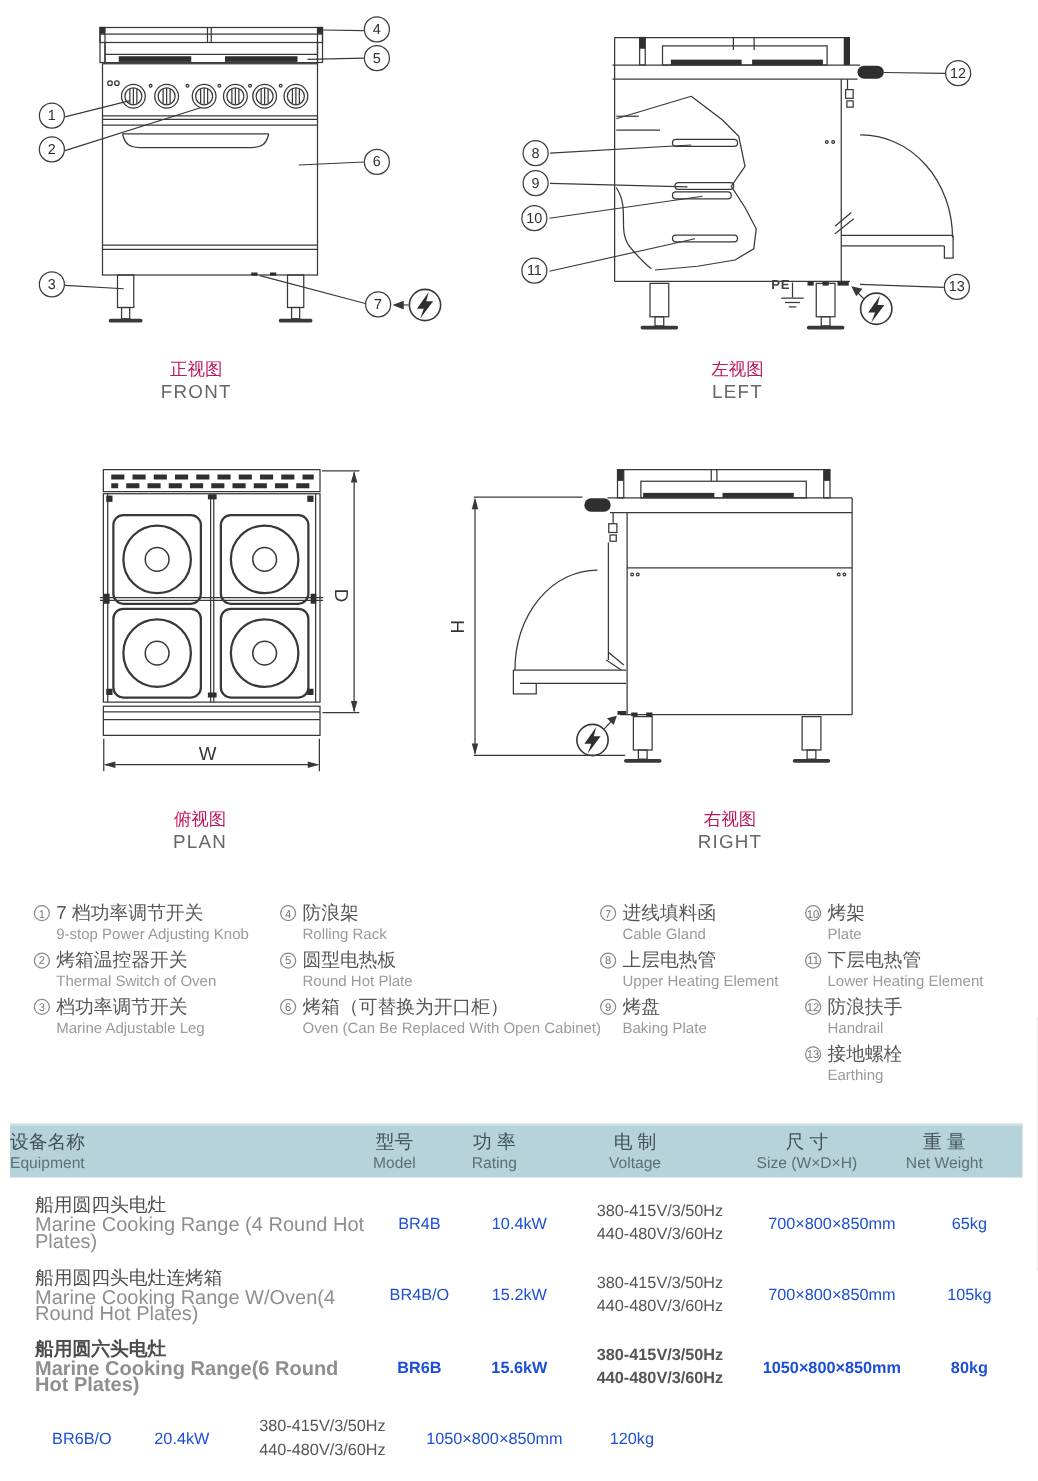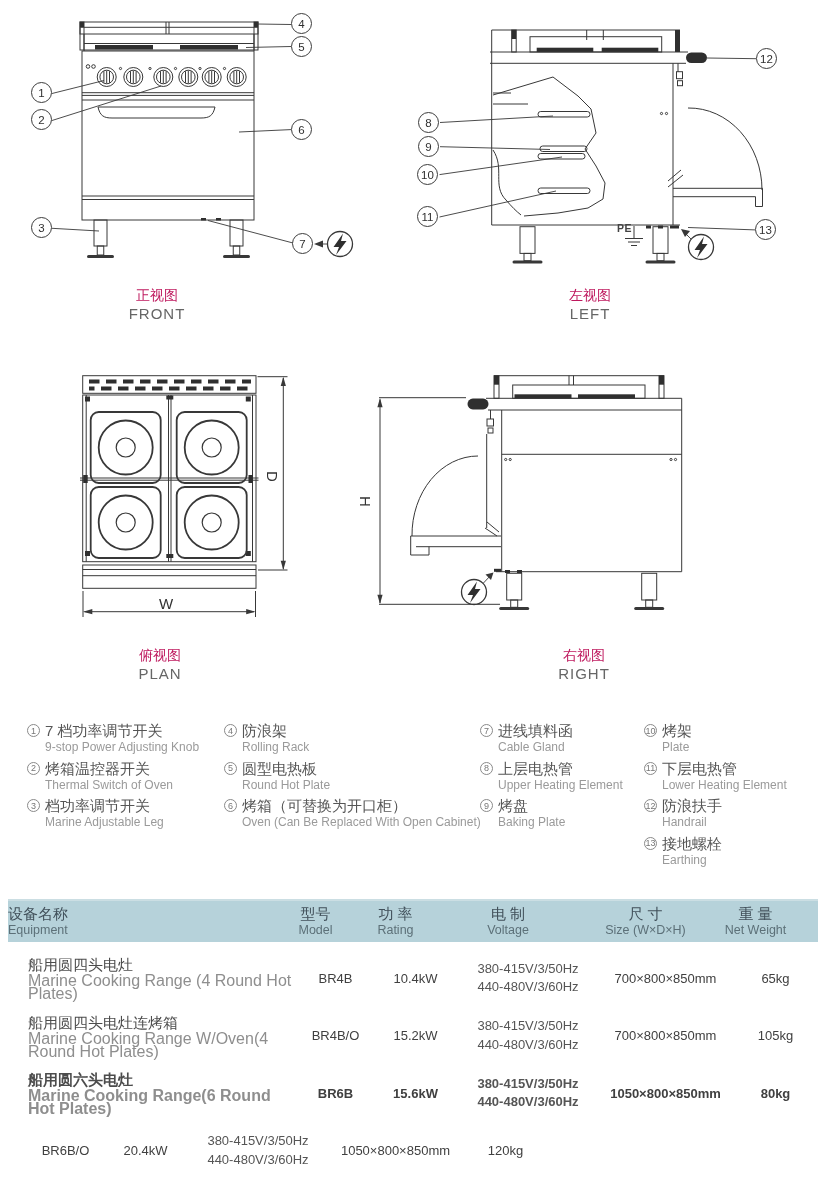--- a/index.html
+++ b/index.html
@@ -34,21 +34,21 @@
   .spec-row{position:absolute;left:8px;width:810px;height:52px;display:flex;align-items:center;
             padding-left:20px;box-sizing:border-box;z-index:2;}
   .c-name{width:270px;text-align:left;}
   .c-model{width:75px;text-align:center;}
   .c-rating{width:85px;text-align:center;}
   .c-voltage{width:140px;text-align:center;}
   .c-size{width:135px;text-align:center;}
   .c-weight{width:85px;text-align:center;}
   .name-zh{display:block;font-size:15px;line-height:18px;color:#4c4c4c;}
   .name-en{display:block;font-size:16px;line-height:13px;color:#8e8e8e;}
-  .val{font-size:13px;color:#404040;}
+  .val{font-size:13px;color:#1d4ed8;}
   .v-line{display:block;font-size:13px;line-height:18.5px;color:#555;}
 </style>
 </head>
 <body>
 
 <div class="page">
 
   <svg class="art" width="830" height="700" viewBox="0 0 830 700">
     <defs>
       <g id="knob">

